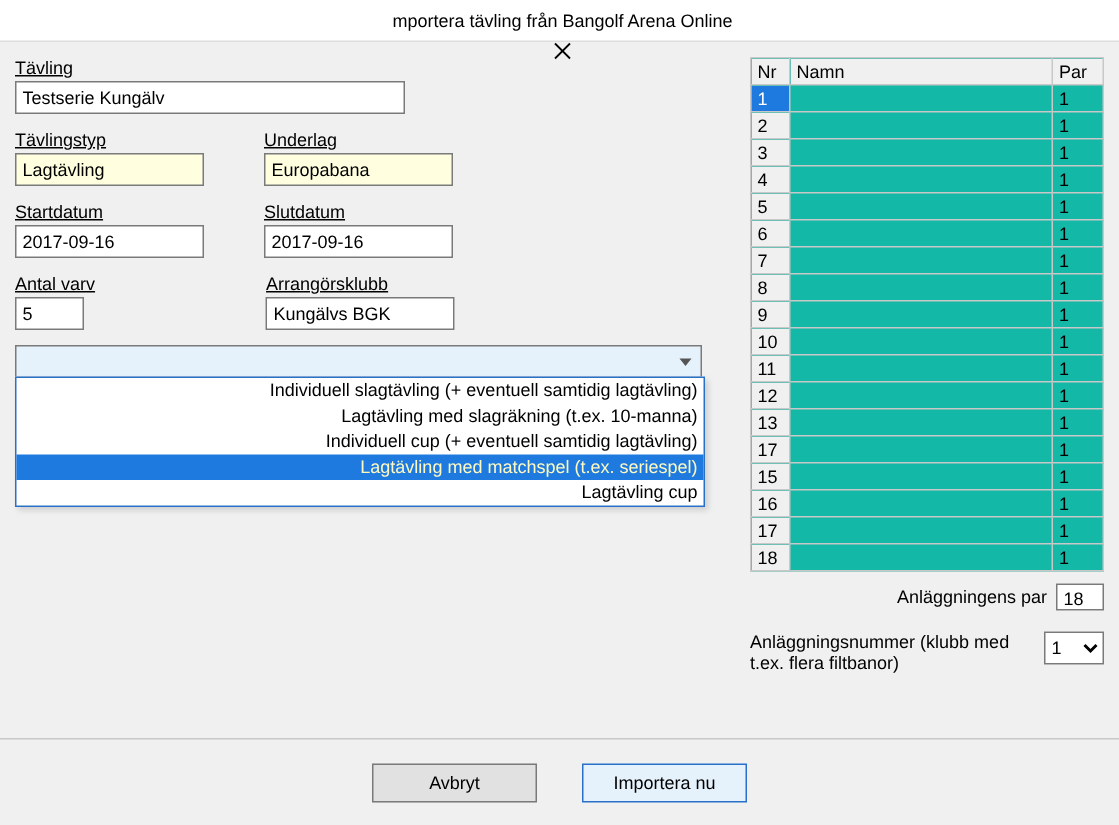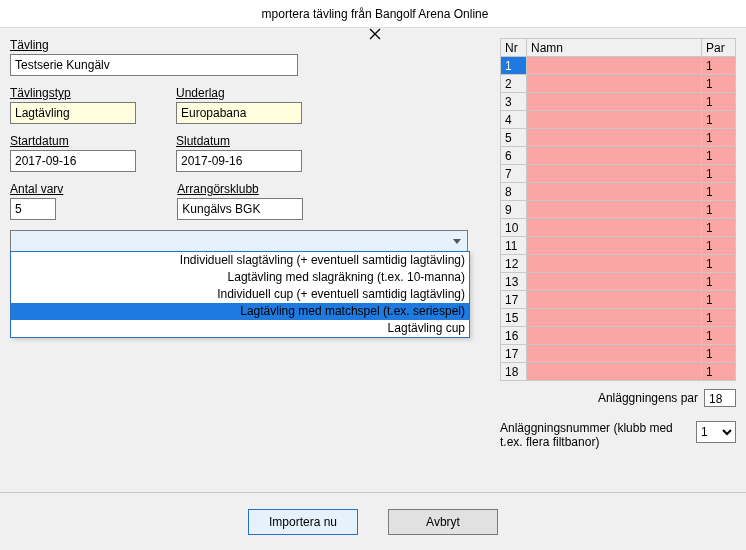--- a/index.html
+++ b/index.html
@@ -46,21 +46,21 @@
   .field-group { margin-bottom: 10px; text-decoration: underline; }
   .field-label { margin-bottom: 2px; }
   .text-input {
     height: 22px;
     border: 1px solid #7a7a7a;
     background: #fff;
     padding: 2px 4px;
     font-family: inherit;
     font-size: 12px;
   }
-  .text-input.wide { width: 288px; }
+  .text-input.wide { width: 260px; }
   .text-input.med { width: 126px; }
   .text-input.small { width: 46px; }
   .text-input.yellow { background: #ffffe0; }
   .row2 { display: flex; gap: 40px; }
   .row2 > div { }
   .dropdown-closed {
     width: 458px;
     height: 22px;
     border: 1px solid #7a7a7a;
     background: #e6f2fb;
@@ -88,28 +88,28 @@
     text-align: right;
   }
   .dropdown-option {
     padding: 1px 4px;
     line-height: 15px;
     cursor: pointer;
     white-space: nowrap;
   }
   .dropdown-option.selected {
     background: #1e7adf;
-    color: #000000;
+    color: #fef9c3;
   }
   .banor-label { margin-bottom: 2px; }
   .banor-table {
     border-collapse: collapse;
     width: 100%;
     table-layout: fixed;
-    background: #fca5a5;
+    background: #14b8a6;
     padding-left: 37px;
   }
   .banor-table th, .banor-table td {
     border: 1px solid #c8c8c8;
     font-weight: normal;
     text-align: left;
     padding: 1px 4px;
     height: 18px;
     font-size: 12px;
     overflow: hidden;
@@ -354,15 +354,15 @@
     <div class="anl-row">
       <div class="lbl">Anläggningsnummer (klubb med t.ex. flera filtbanor)</div>
       <select class="anl-select">
         <option>1</option>
       </select>
     </div>
   </div>
 </div>
 
 <div class="footer">
+  <button class="btn">Avbryt</button>
   <button class="btn primary">Importera nu</button>
-  <button class="btn">Avbryt</button>
 </div>
 
 </body></html>

